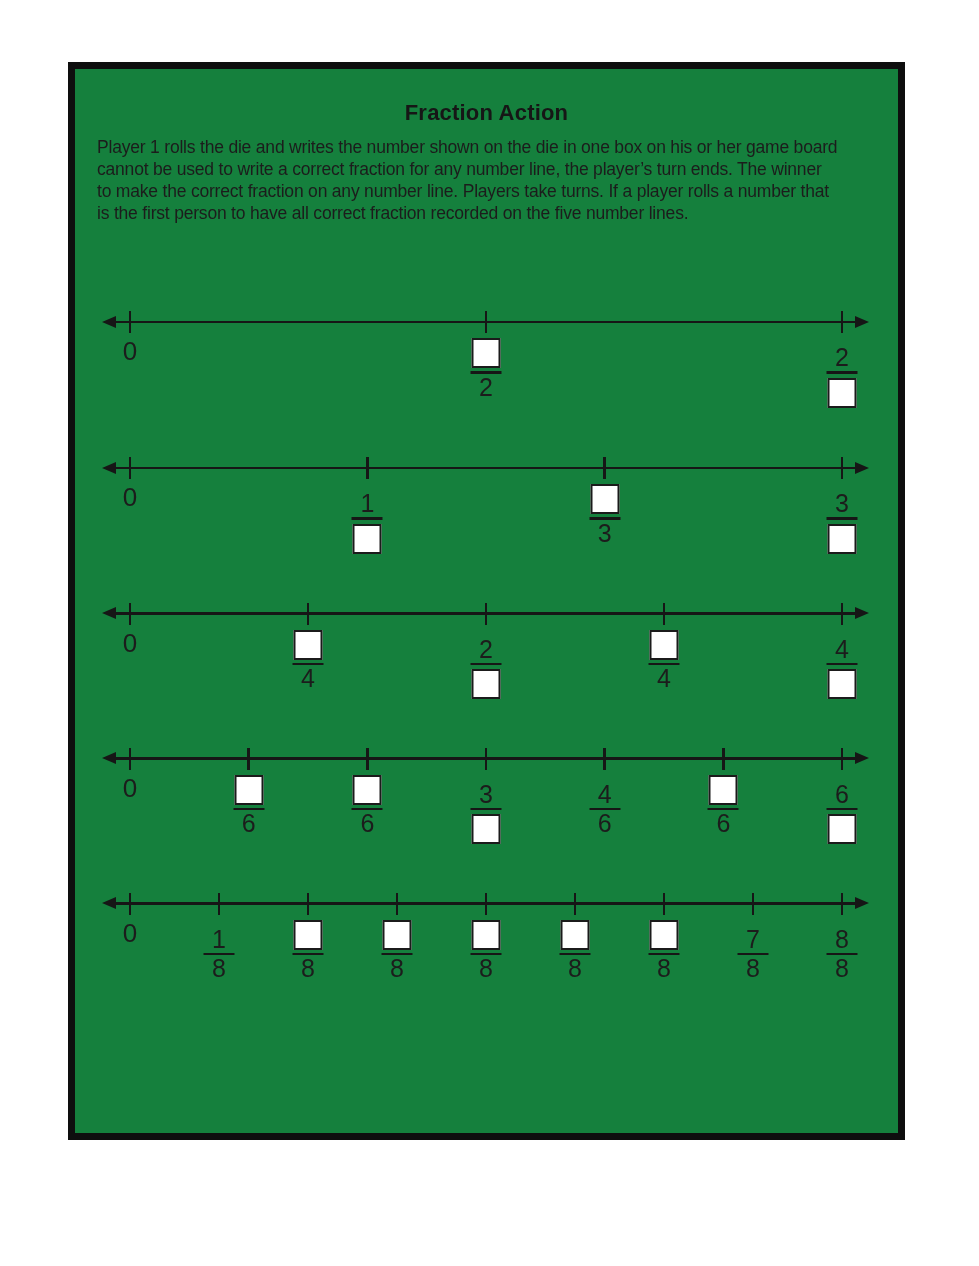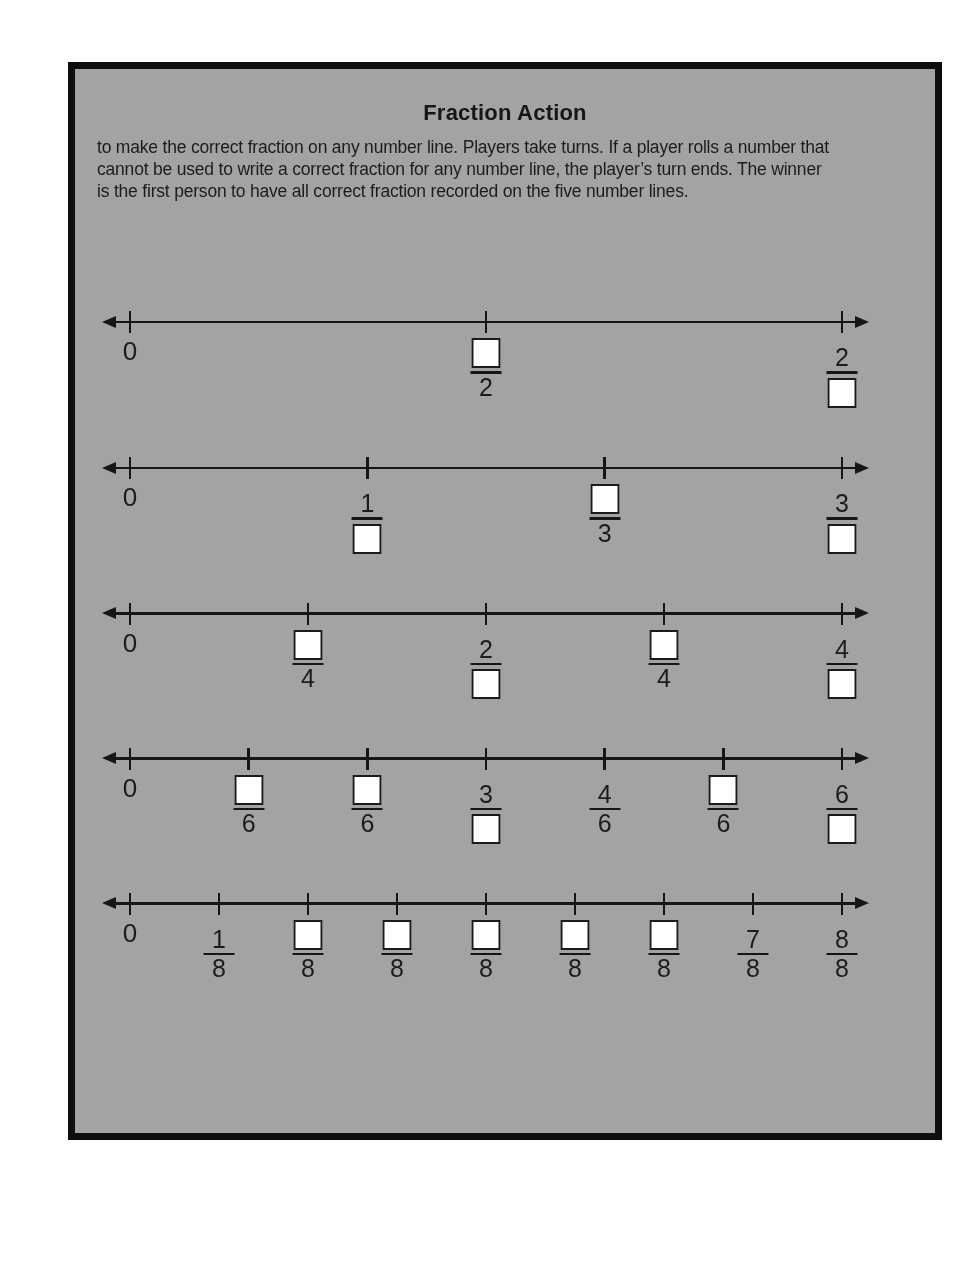--- a/index.html
+++ b/index.html
@@ -7,23 +7,22 @@
     width:979px;height:1266px;position:relative;
     background:#ffffff;
     font-family:"Liberation Sans", sans-serif;
     color:#1a1a1a;
     -webkit-font-smoothing:antialiased;
   }
   .frame{
     position:absolute;left:68px;top:62px;
     width:823px;height:1064px;
     border:7px solid #0e0e0e;
-    background:#a3a3a3;
+    background:#15803d;
     overflow:hidden;
-    padding-left:37px;
   }
   .title{
     position:absolute;top:31px;left:0;width:100%;
     text-align:center;
     font-size:22px;font-weight:bold;letter-spacing:0.2px;
     color:#161616;
   }
   .instructions{
     position:absolute;left:22px;top:67px;width:796px;
     font-size:17.5px;line-height:22px;letter-spacing:-0.2px;
@@ -73,22 +72,23 @@
   .fden .answer-box{margin-top:4px;}
 </style>
 </head>
 <body>
 
 <div class="frame">
 
   <div class="title">Fraction Action</div>
 
   <div class="instructions">
+    <span class="iline">Player 1 rolls the die and writes the number shown on the die in one box on his or her game board</span>
+    <span class="iline">cannot be used to write a correct fraction for any number line, the player’s turn ends. The winner</span>
     <span class="iline">to make the correct fraction on any number line. Players take turns. If a player rolls a number that</span>
-    <span class="iline">cannot be used to write a correct fraction for any number line, the player’s turn ends. The winner</span>
     <span class="iline">is the first person to have all correct fraction recorded on the five number lines.</span>
   </div>
 
   <div id="numberlines">
       <div class="nl-row" style="top: 253px;">
         <div class="nl-rule"></div>
         <div class="arrow-left"></div>
         <div class="arrow-right"></div>
         <div class="tick" style="left: 53.7px;"></div>
         <div class="tick" style="left: 409.7px;"></div>

